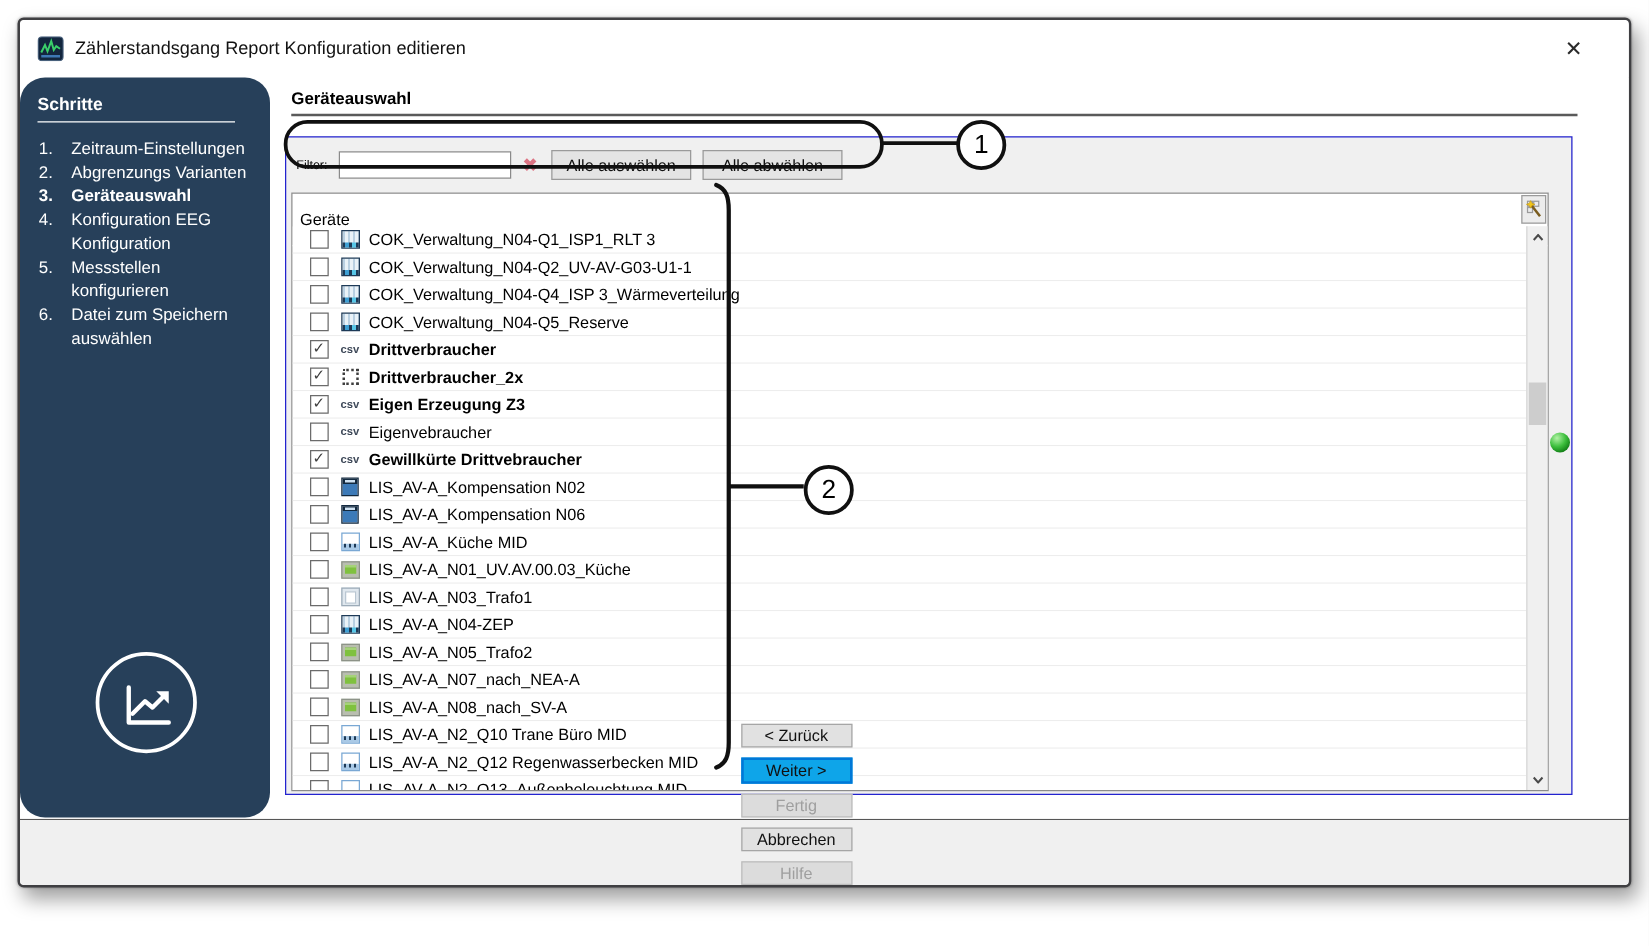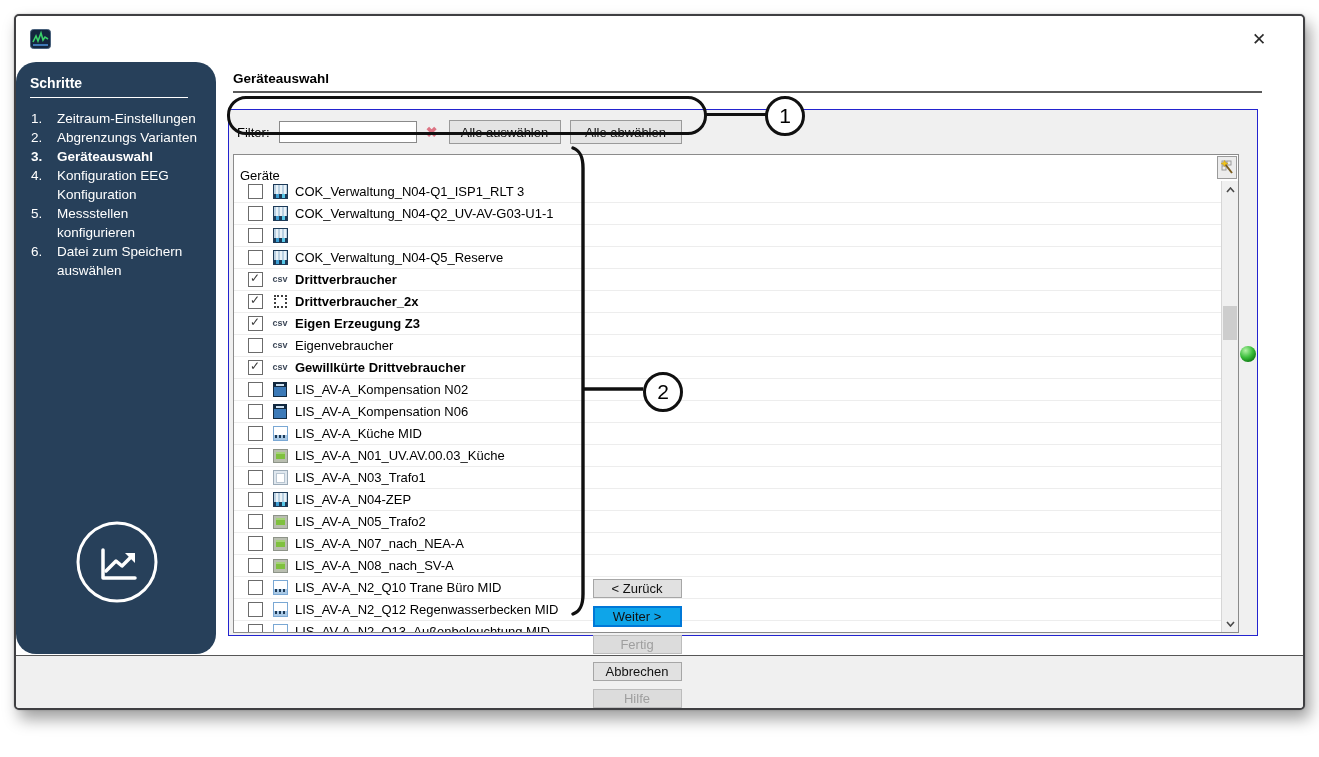--- a/index.html
+++ b/index.html
@@ -40,21 +40,21 @@
   .chart-badge{position:absolute;left:59px;top:458px;width:84px;height:84px;}
   
   .main{position:absolute;left:200px;top:46px;width:1087px;height:592px;background:#fff;}
   .main-heading{position:absolute;left:17px;top:9px;font-weight:bold;font-size:13.5px;}
   .heading-rule{position:absolute;left:17px;top:29px;right:41px;height:0;border-bottom:2px solid #5a5a5a;}
   .panel{
     position:absolute;left:12px;top:47px;width:1030px;height:527px;
     background:#f0f0f0;border:1px solid #2323cf;box-sizing:border-box;
   }
   .filter-row{position:absolute;left:0;top:0;right:0;height:44px;display:flex;align-items:center;padding-left:8px;}
-  .filter-label{font-size:13px;margin-right:9px;}
+  .filter-label{font-size:10px;margin-right:9px;}
   .filter-input{
     width:138px;height:22px;border:1px solid #8a8a8a;background:#fff;font-size:13px;
     font-family:"Liberation Sans",sans-serif;padding:0 3px;box-sizing:border-box;
   }
   .clear-x{margin-left:7px;width:16px;text-align:center;color:#dd7484;font-size:14px;font-weight:bold;}
   .btn-gray{
     height:24px;min-width:112px;margin-left:9px;background:#e4e4e4;border:1px solid #9a9a9a;
     font-size:13px;font-family:"Liberation Sans",sans-serif;color:#111;
   }
   .btn-gray:last-of-type{margin-left:9px;}
@@ -125,20 +125,21 @@
 <body>
 
 <div class="window">
 
   <div class="titlebar">
     <svg class="app-icon" viewBox="0 0 21 20">
       <rect x="0.5" y="0.5" width="20" height="19" rx="3" fill="#13263e" stroke="#49617c"></rect>
       <polyline points="3,13 6,7 8,12 11,4 13,11 15,8 18,10" fill="none" stroke="#3ad06a" stroke-width="1.6"></polyline>
       <rect x="3" y="15" width="15" height="2" fill="#3e78b5"></rect>
     </svg>
+    <span class="title-text">Zählerstandsgang Report Konfiguration editieren</span>
     <div class="close-btn">✕</div>
   </div>
 
   <div class="sidebar">
     <div class="sidebar-heading">Schritte</div>
     <div class="steps" id="steps">
         <div class="step">
           <span class="step-num">1.</span>
           <span class="step-label">Zeitraum-Einstellungen</span>
         </div>
@@ -210,20 +211,21 @@
               <span class="icon-slot">
                 <span class="dev-icon icon-plc"></span>
               </span>
               <span class="row-label">COK_Verwaltung_N04-Q2_UV-AV-G03-U1-1</span>
             </div>
             <div class="row">
               <span class="cb"></span>
               <span class="icon-slot">
                 <span class="dev-icon icon-plc"></span>
               </span>
+              <span class="row-label">COK_Verwaltung_N04-Q4_ISP 3_Wärmeverteilung</span>
             </div>
             <div class="row">
               <span class="cb"></span>
               <span class="icon-slot">
                 <span class="dev-icon icon-plc"></span>
               </span>
               <span class="row-label">COK_Verwaltung_N04-Q5_Reserve</span>
             </div>
             <div class="row checked">
               <span class="cb checked"></span>

